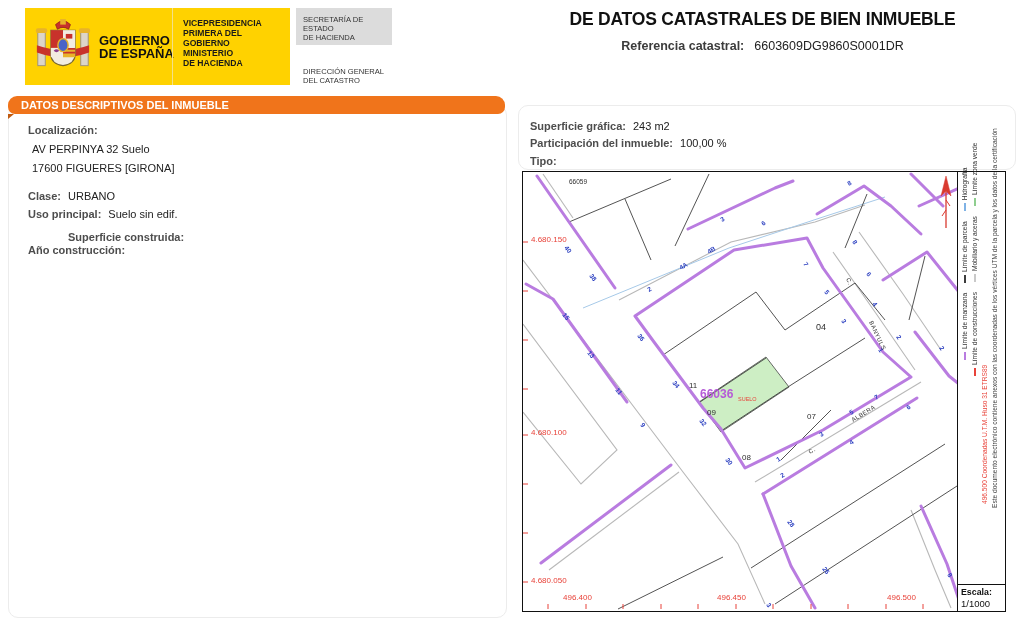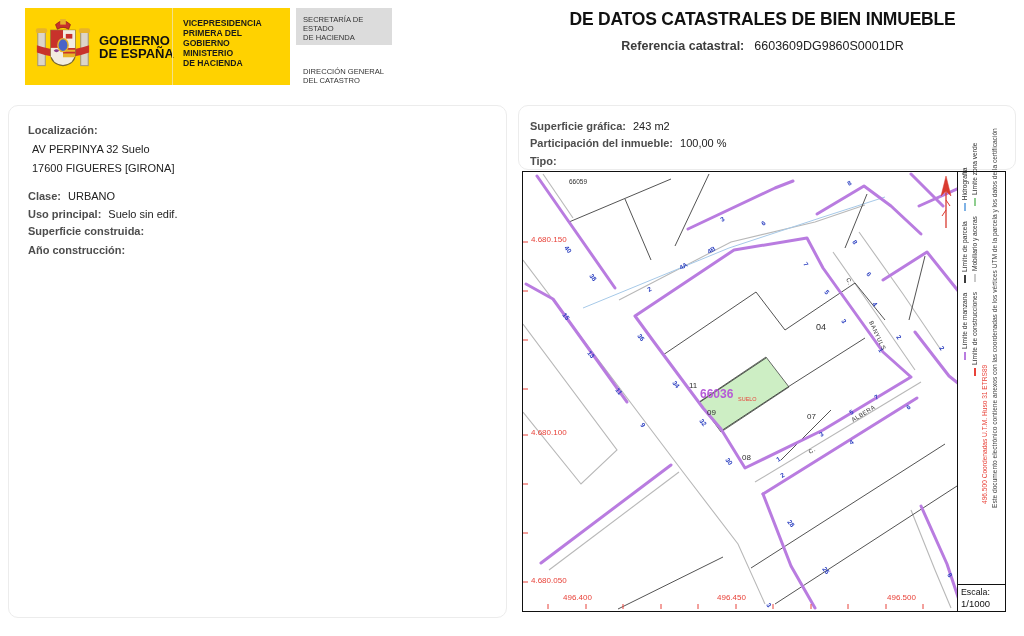--- a/index.html
+++ b/index.html
@@ -67,21 +67,21 @@
               transform-origin:0 0;font-size:6.6px;color:#333;}
   .leg-line{white-space:nowrap;line-height:10px;height:10px;}
   #leg-row1{padding-left:220px;}
   #leg-row2{padding-left:204px;}
   #leg-note{padding-left:76px;color:#e8433a;}
   #leg-disc{padding-left:72px;color:#444;}
   .leg-item{margin-right:10px;}
   .dash{display:inline-block;width:8px;height:2px;vertical-align:middle;margin-right:3px;}
   #escala-box{position:absolute;left:0;right:0;bottom:0;height:27px;border-top:1.5px solid #111;
               padding:2px 0 0 3px;box-sizing:border-box;background:#fff;}
-  #escala-box .el{font-size:8.8px;font-weight:normal;color:#111;line-height:11px;}
+  #escala-box .el{font-size:8.8px;font-weight:bold;color:#111;line-height:11px;}
   #escala-box .ev{font-size:9.5px;color:#111;line-height:11px;}
 </style>
 </head>
 <body>
 
 <div id="page">
 
   <div id="logo-block">
     <div class="yellow-box">
       <svg class="crest" width="56" height="60" viewBox="0 0 60 64">
@@ -128,36 +128,37 @@
     </div>
   </div>
 
   <div id="title-block">
     <div class="title-l2">DE DATOS CATASTRALES DE BIEN INMUEBLE</div>
     <div class="ref-line">
       <span class="lbl">Referencia catastral:</span><span class="val">6603609DG9860S0001DR</span>
     </div>
   </div>
 
+  <div id="bar-datos" class="sec-bar">DATOS DESCRIPTIVOS DEL INMUEBLE</div>
   <div id="box-datos" class="content-box"></div>
   <div id="box-parcela" class="content-box"></div>
 
   <div id="datos-body">
     <div class="fld" style="top:11px;">
       <span class="lbl">Localización:</span>
     </div>
     <div class="addr" style="top:30px;">AV PERPINYA 32 Suelo</div>
     <div class="addr" style="top:49px;">17600 FIGUERES [GIRONA]</div>
     <div class="fld" style="top:77px;">
       <span class="lbl">Clase:</span><span class="val">URBANO</span>
     </div>
     <div class="fld" style="top:95px;">
       <span class="lbl">Uso principal:</span><span class="val">Suelo sin edif.</span>
     </div>
-    <div class="fld" style="top:112px;">
+    <div class="fld" style="top:118px;margin-left:40px;">
       <span class="lbl">Superficie construida:</span>
     </div>
     <div class="fld" style="top:131px;">
       <span class="lbl">Año construcción:</span>
     </div>
   </div>
 
   <div id="parcela-body">
     <div class="fld" style="top:7px;left:12px;">
       <span class="lbl">Superficie gráfica:</span><span class="val">243 m2</span>

